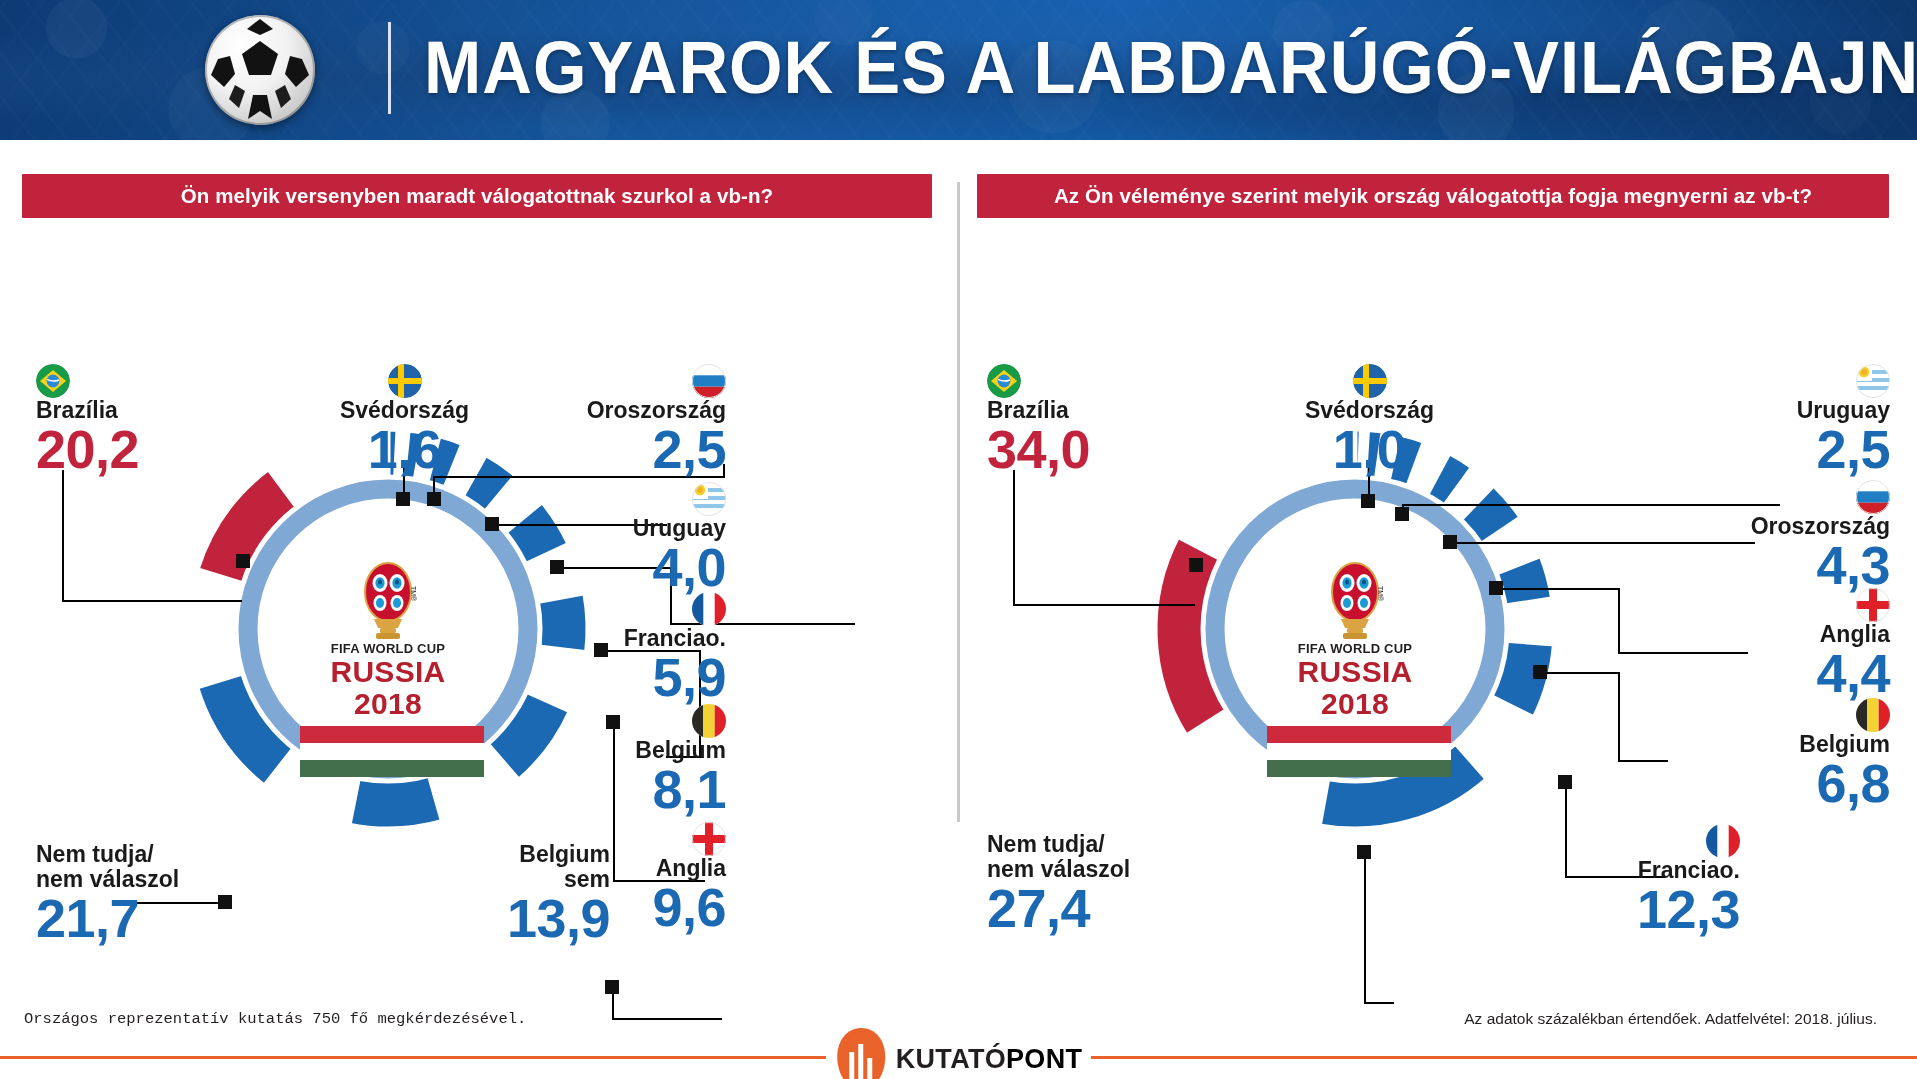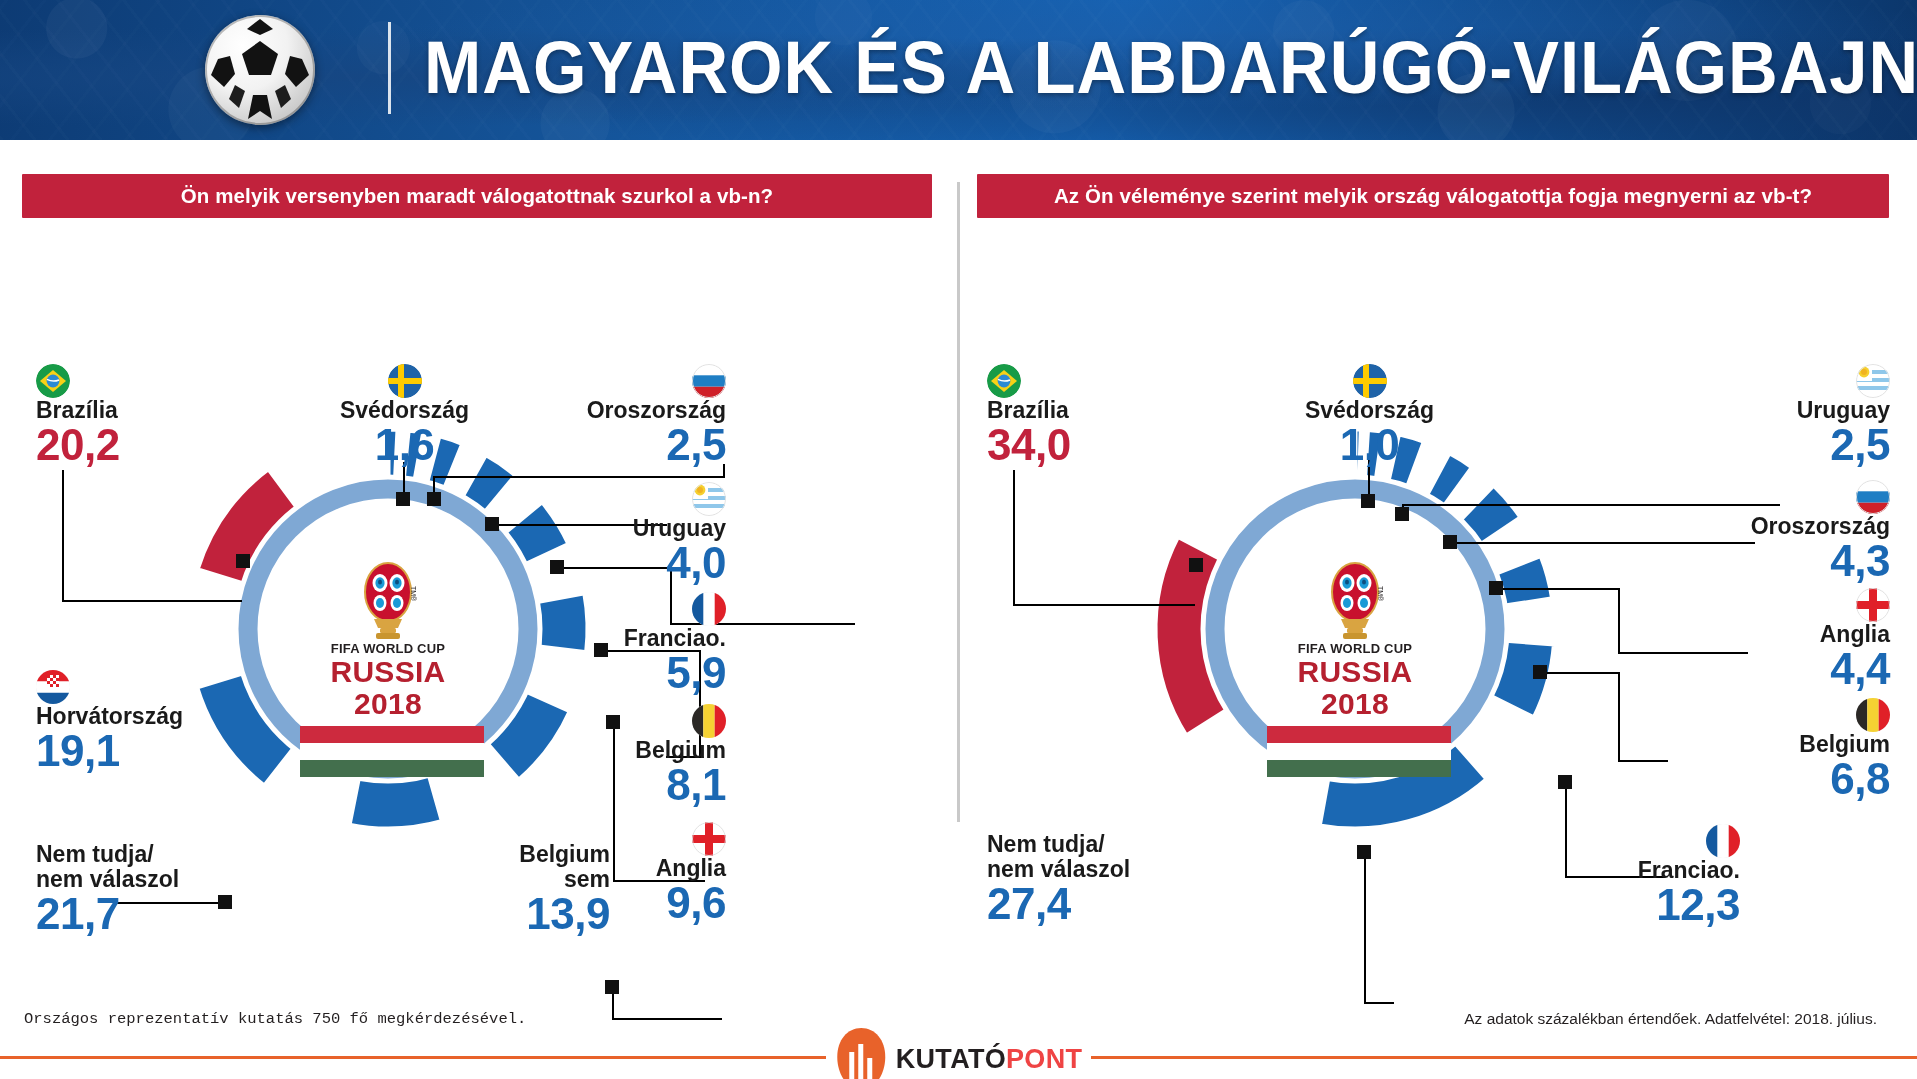--- a/index.html
+++ b/index.html
@@ -98,21 +98,21 @@
   .lbl{position:absolute;}
   .lbl .flag{
     width:34px;height:34px;border-radius:50%;overflow:hidden;position:relative;
     box-shadow:0 0 0 1px rgba(0,0,0,.07) inset;background:#fff;
   }
   .lbl .name{
     font-size:23px;font-weight:bold;color:#1a1a1a;white-space:nowrap;line-height:1.08;
     font-family:"Liberation Sans Narrow","Liberation Sans",sans-serif;
   }
   .lbl .val{
-    font-size:44px;font-weight:bold;color:#1b68b3;line-height:.98;letter-spacing:-.5px;
+    font-size:54px;font-weight:bold;color:#1b68b3;line-height:.98;letter-spacing:-.5px;
     font-family:"Liberation Sans Narrow","Liberation Sans",sans-serif;
   }
   .lbl .val.red{color:#c1223c;}
   .lbl.al-l{text-align:left;}
   .lbl.al-r{text-align:right;}
   .lbl.al-c{text-align:center;}
   .lbl.al-r .flag{margin-left:auto;}
   .lbl.al-c .flag{margin-left:auto;margin-right:auto;}
 
   .leader{position:absolute;background:#000;}
@@ -133,21 +133,21 @@
   .brand{
     position:absolute;left:50%;top:1026px;transform:translateX(-50%);
     display:flex;align-items:center;gap:9px;
   }
   .brand-mark{width:52px;height:66px;position:relative;}
   .brand-text{
     font-size:27px;font-weight:bold;letter-spacing:.3px;
     font-family:"Liberation Sans",sans-serif;
   }
   .brand-text .k{color:#231f20;}
-  .brand-text .p{color:#ef4444;}
+  .brand-text .p{color:#000000;}
 </style>
 </head>
 <body>
 
 <div class="page">
 
   <div class="header">
     <div class="hdr-pattern"></div>
     <div class="hdr-pattern2"></div>
 
@@ -371,35 +371,20 @@
       <div class="name">sem</div>
       <div class="val">13,9</div>
     </div>
 
     <div class="lbl al-l" style="left:36px;top:690px;">
       <div class="name">Nem tudja/</div>
       <div class="name">nem válaszol</div>
       <div class="val">21,7</div>
     </div>
 
-    <div class="lbl al-l" style="left:36px;top:518px;">
-      <div class="flag">
-        <svg width="34" height="34" viewBox="0 0 34 34">
-            <circle cx="17" cy="17" r="17" fill="#fff"></circle>
-            <path d="M0 0 h34 v11.3 H0 z" fill="#e02028"></path>
-            <path d="M0 22.7 h34 V34 H0 z" fill="#14599f"></path>
-            <g>
-              <rect x="11" y="5" width="12" height="12" fill="#fff"></rect>
-              <path d="M11 5 h3 v3 h-3 z M17 5 h3 v3 h-3 z M14 8 h3 v3 h-3 z M20 8 h3 v3 h-3 z M11 11 h3 v3 h-3 z M17 11 h3 v3 h-3 z M14 14 h3 v3 h-3 z M20 14 h3 v3 h-3 z" fill="#e02028"></path>
-            </g>
-          </svg>
-      </div>
-      <div class="name">Horvátország</div>
-      <div class="val">19,1</div>
-    </div>
   </div>
 
   <div class="panel panel-right">
     <div class="qbar qbar-r">Az Ön véleménye szerint melyik ország  válogatottja fogja megnyerni az vb-t?</div>
 
     <div class="donut-wrap" style="left:180px;top:267px;">
       <svg width="420" height="420" viewBox="0 0 420 420">
         <g transform="translate(210,210)">
           <g stroke="#ffffff" stroke-width="5">
 

